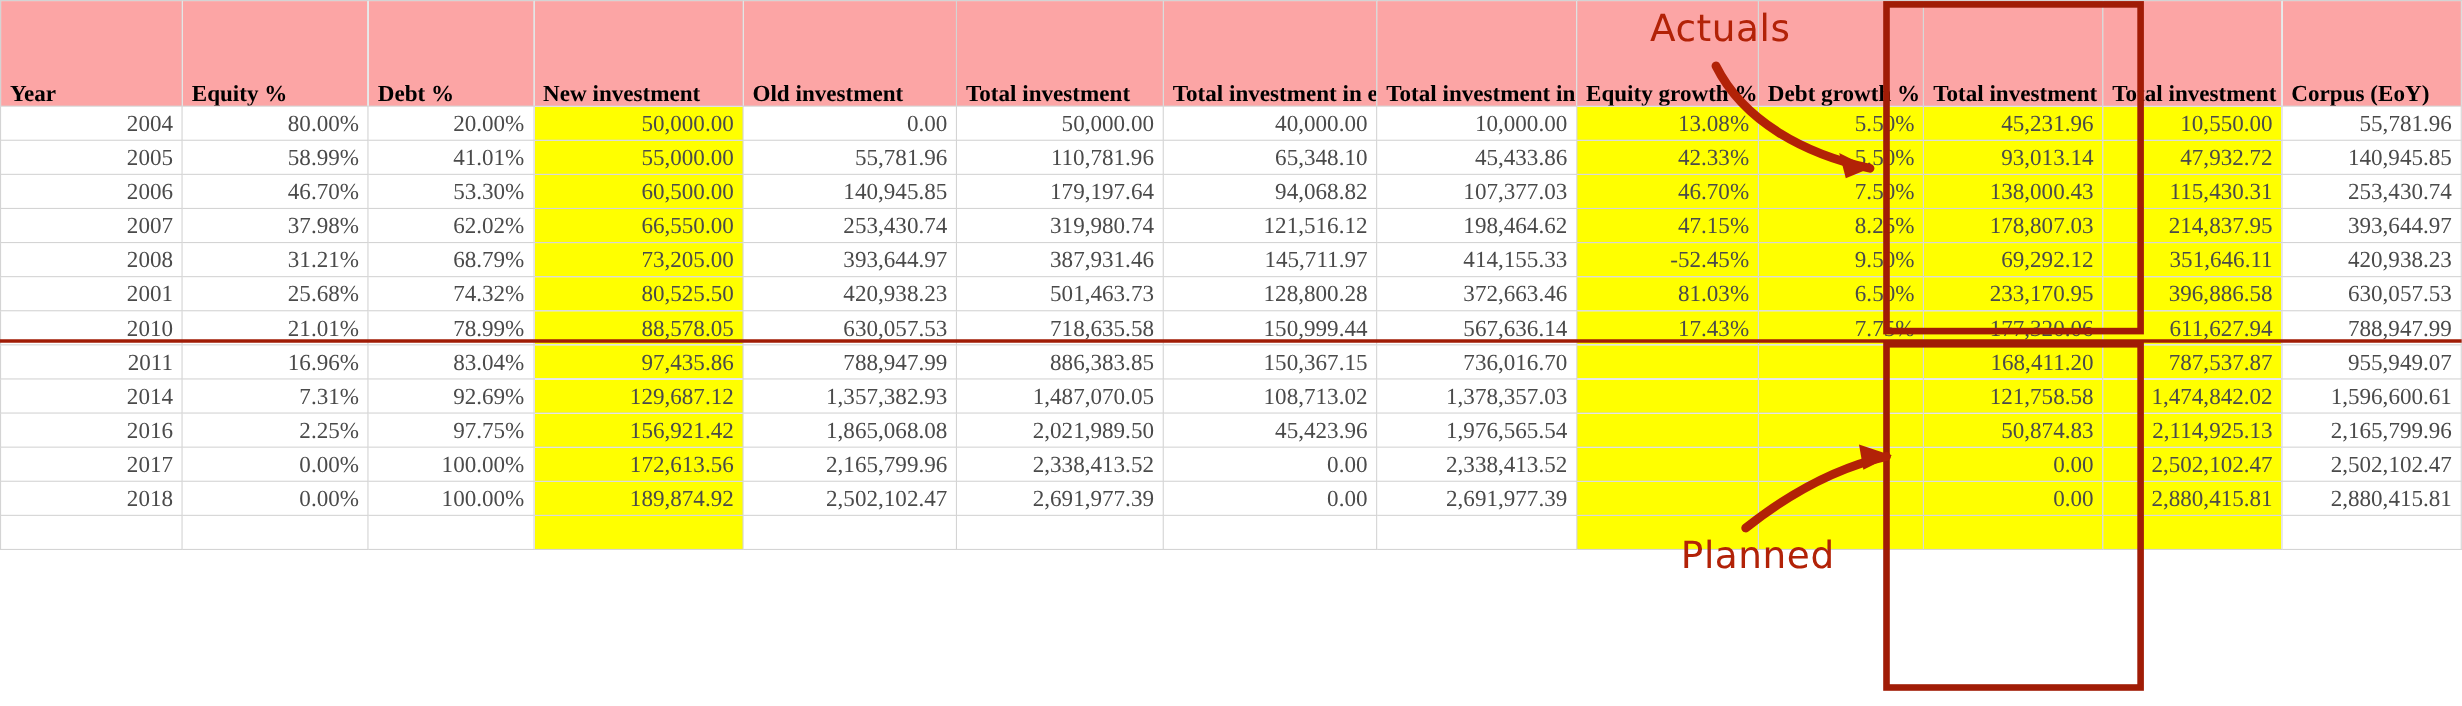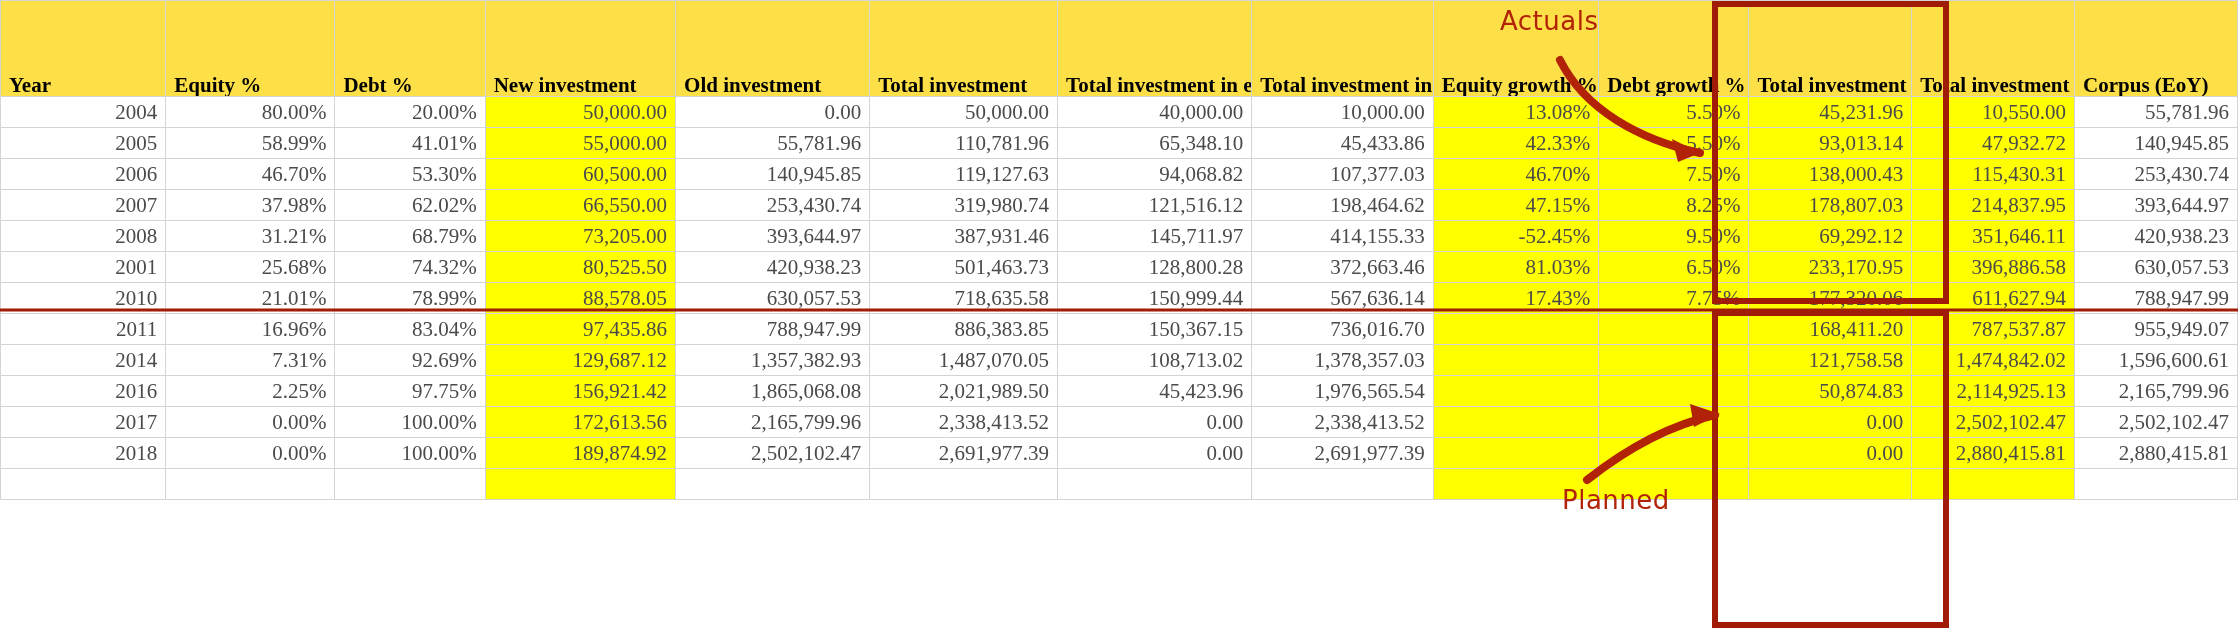--- a/index.html
+++ b/index.html
@@ -25,21 +25,21 @@
     font-size: 21px;
     color: #4a4a4a;
   }
   table.sheet td, table.sheet th {
     border: 1px solid #d4d4d4;
     padding: 0 8px;
     overflow: hidden;
     white-space: nowrap;
   }
   thead th {
-    background: #fde047;
+    background: #fca5a5;
     color: #000000;
     font-weight: bold;
     vertical-align: bottom;
     text-align: left;
     height: 95px;
     white-space: normal;
     line-height: 1.06;
     font-size: 21px;
     padding-bottom: 3px;
   }
@@ -69,27 +69,27 @@
     position: absolute;
     top: 0; left: 0;
     width: 2238px;
     height: 642px;
     pointer-events: none;
   }
   .ann-text {
     position: absolute;
     font-family: "DejaVu Sans", sans-serif;
     color: #b22207;
-    font-size: 26px;
+    font-size: 34px;
     font-weight: 400;
     letter-spacing: 0.5px;
     white-space: nowrap;
   }
   #actuals-label { left: 1500px; top: 6px; }
-  #planned-label { left: 1528px; top: 485px; margin-left: 34px; }
+  #planned-label { left: 1528px; top: 485px; }
 </style>
 </head>
 <body>
 
 <div id="sheet-wrap">
 
   <table class="sheet">
     <thead>
       <tr id="head-row">
           <th class="c-year">Year</th>
@@ -137,21 +137,21 @@
           <td class="c-teeoy yellow">93,013.14</td>
           <td class="c-tdeoy yellow">47,932.72</td>
           <td class="c-corpus">140,945.85</td>
         </tr>
         <tr>
           <td class="c-year">2006</td>
           <td class="c-eqp">46.70%</td>
           <td class="c-dbp">53.30%</td>
           <td class="c-newinv yellow">60,500.00</td>
           <td class="c-oldinv">140,945.85</td>
-          <td class="c-totinv">119,127.63</td>
+          <td class="c-totinv">179,197.64</td>
           <td class="c-teboy">94,068.82</td>
           <td class="c-tdboy">107,377.03</td>
           <td class="c-eqg yellow">46.70%</td>
           <td class="c-dbg yellow">7.50%</td>
           <td class="c-teeoy yellow">138,000.43</td>
           <td class="c-tdeoy yellow">115,430.31</td>
           <td class="c-corpus">253,430.74</td>
         </tr>
         <tr>
           <td class="c-year">2007</td>

